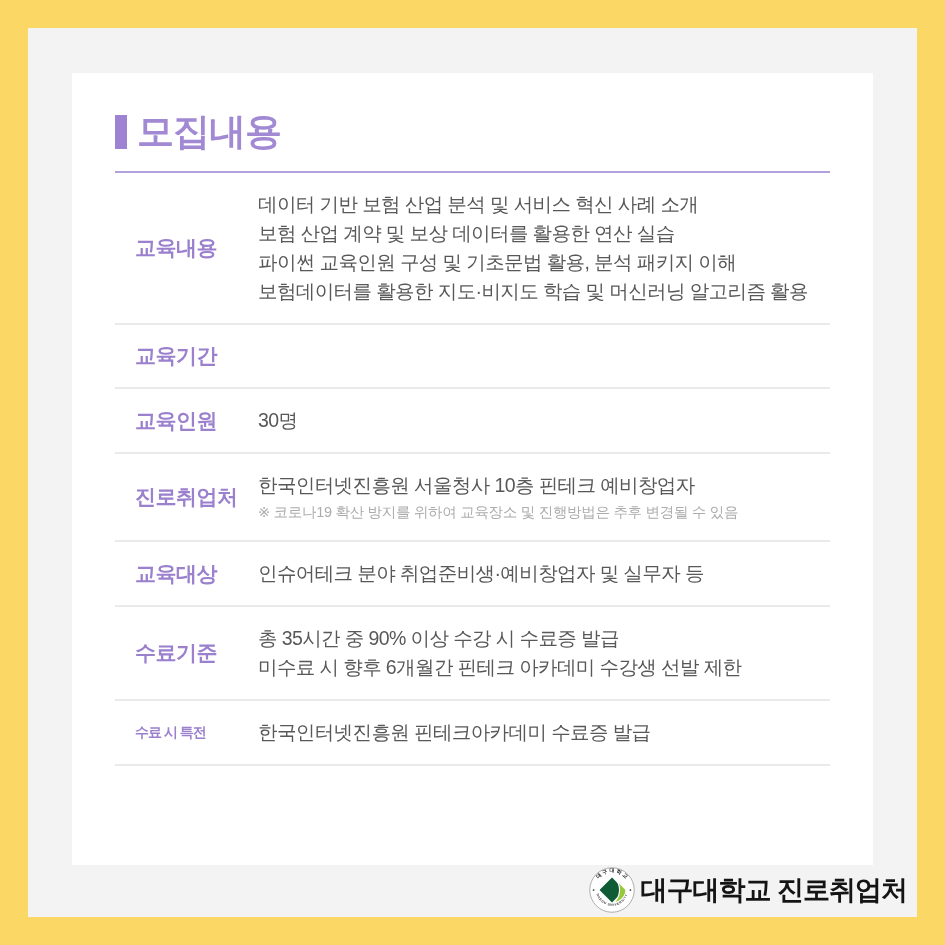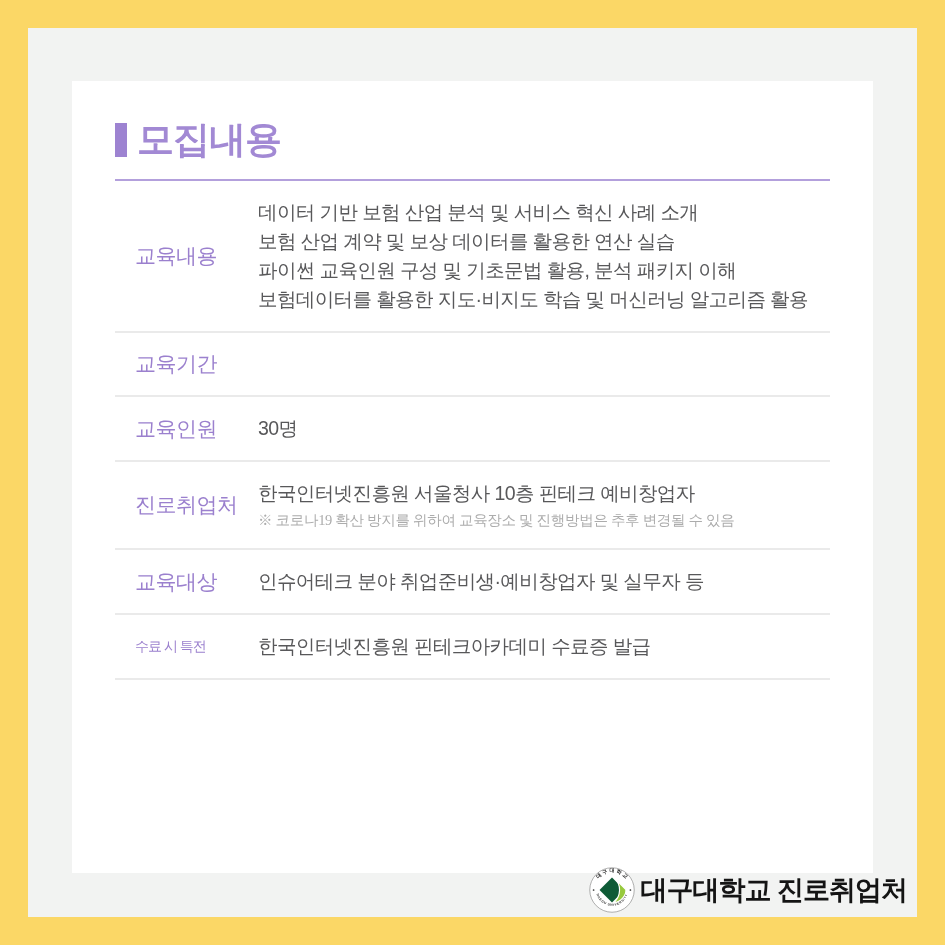--- a/index.html
+++ b/index.html
@@ -10,21 +10,21 @@
     position: relative;
   }
   .frame {
     position: absolute;
     inset: 28px;
     background: #F2F3F2;
   }
   .card {
     position: absolute;
     left: 44px;
-    top: 53px;
+    top: 45px;
     width: 801px;
     height: 792px;
     background: #FFFFFF;
     padding: 30px 43px 0 43px;
   }
   .title-row {
     display: flex;
     align-items: center;
     margin-top: 4px;
   }
@@ -50,21 +50,21 @@
     display: flex;
     align-items: center;
     padding: 17px 0;
     border-bottom: 2px solid #EAEAEA;
   }
   .row-label {
     width: 143px;
     padding-left: 20px;
     flex: 0 0 143px;
     font-size: 21px;
-    font-weight: 400;
+    font-weight: 700;
     color: #9B80CE;
     letter-spacing: -0.5px;
     white-space: nowrap;
   }
   .row-label.small {
     font-size: 14px;
     letter-spacing: -1px;
   }
   .row-content {
     flex: 1;
@@ -72,21 +72,20 @@
     color: #58585A;
     letter-spacing: -0.6px;
   }
   .content-line { line-height: 29px; }
   .content-note {
     font-size: 14.5px;
     color: #ACACAC;
     line-height: 21px;
     margin-top: 2px;
     letter-spacing: -0.3px;
-    font-family: Liberation Serif, serif;
   }
   .footer {
     position: absolute;
     right: 10px;
     bottom: 2px;
     height: 50px;
     display: flex;
     align-items: center;
     gap: 5px;
   }
@@ -144,20 +143,27 @@
         </div>
       </div>
 
       <div class="row">
         <div class="row-label">교육대상</div>
         <div class="row-content">
           <div class="content-line">인슈어테크 분야 취업준비생·예비창업자 및 실무자 등</div>
         </div>
       </div>
 
+      <div class="row">
+        <div class="row-label">수료기준</div>
+        <div class="row-content">
+          <div class="content-line">총 35시간 중 90% 이상 수강 시 수료증 발급</div>
+          <div class="content-line">미수료 시 향후 6개월간 핀테크 아카데미 수강생 선발 제한</div>
+        </div>
+      </div>
 
       <div class="row">
         <div class="row-label small">수료 시 특전</div>
         <div class="row-content">
           <div class="content-line">한국인터넷진흥원 핀테크아카데미 수료증 발급</div>
         </div>
       </div>
 
     </div>
   </div>

